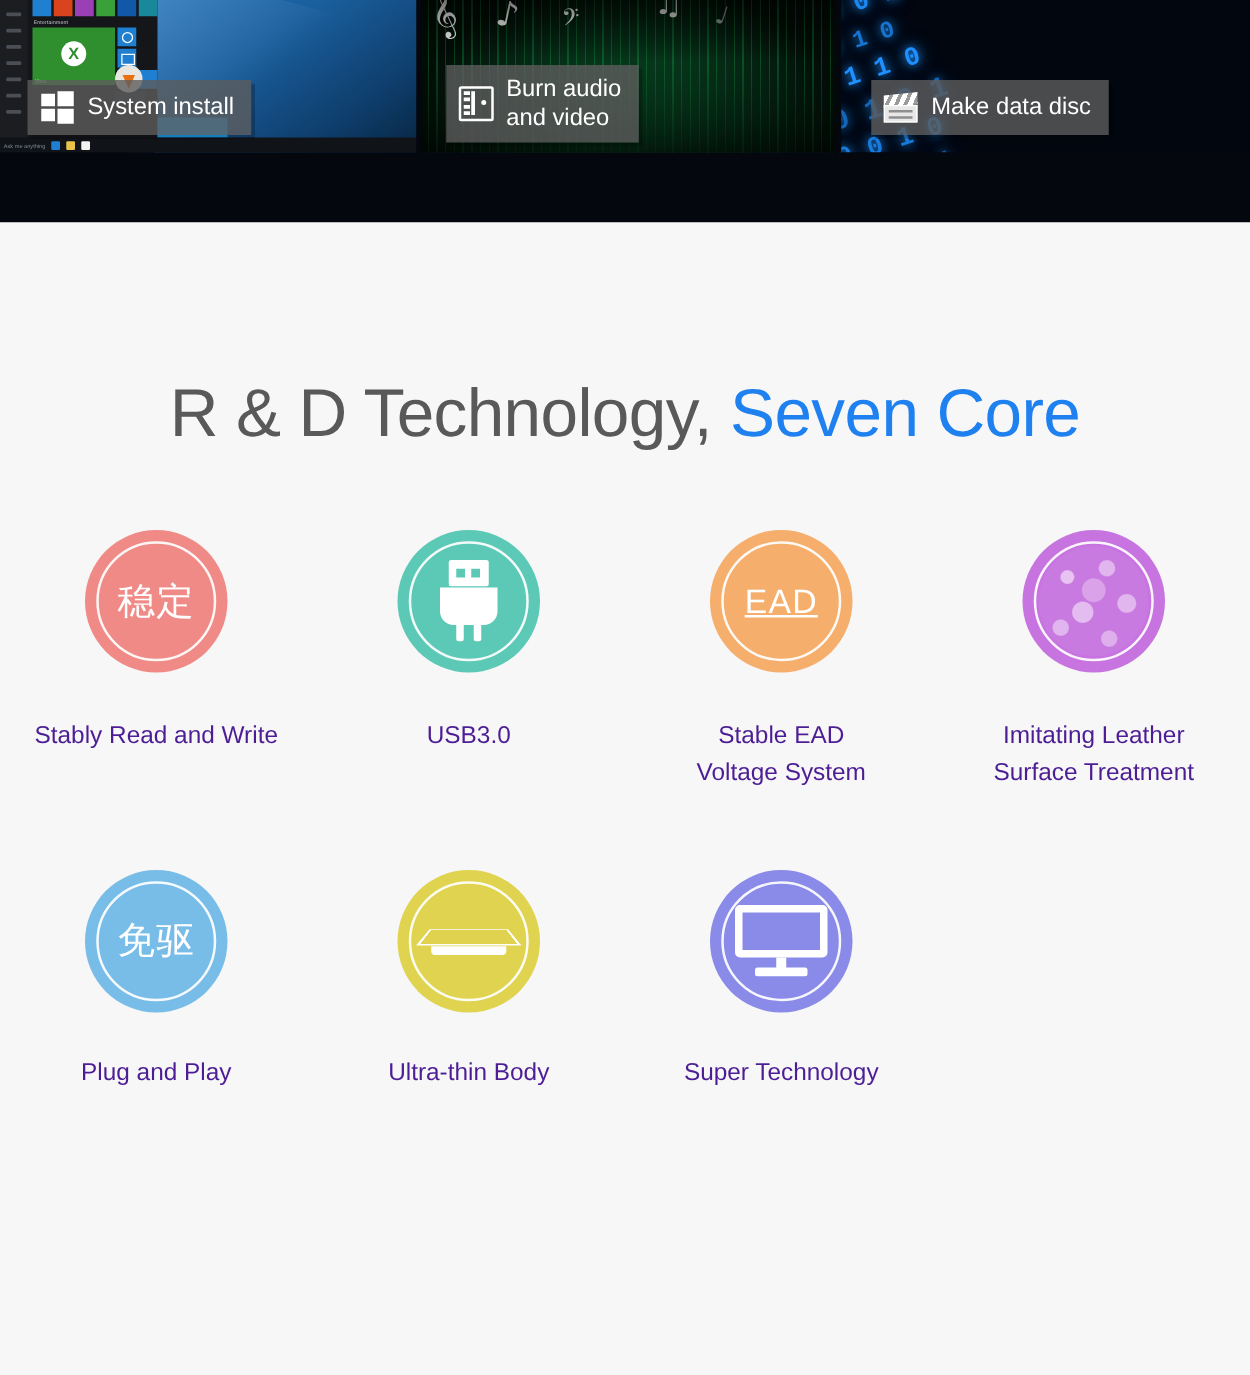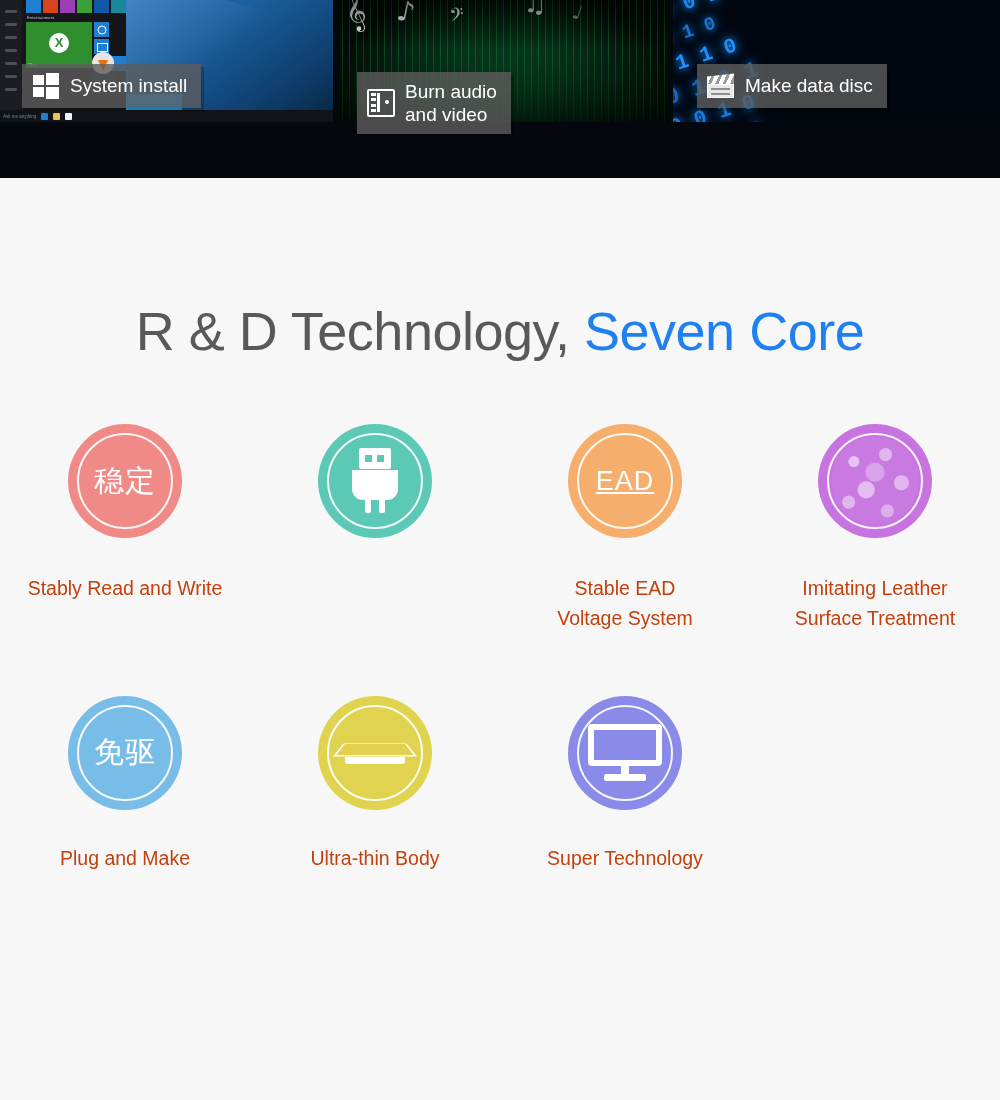--- a/index.html
+++ b/index.html
@@ -137,21 +137,21 @@
   
   .chip {
     position:absolute; z-index:8;
     background:rgba(92,92,92,.80);
     display:flex; align-items:center; gap:10px;
     padding:8px 14px 8px 10px;
     box-shadow:3px 3px 0 rgba(0,0,0,.22);
   }
   .chip-text { color:#fff; font-size:19px; line-height:1.22; white-space:pre-line; }
   .chip1 { left:22px; top:64px; }
-  .chip2 { left:357px; top:72px; }
+  .chip2 { left:357px; top:52px; }
   .chip3 { left:697px; top:64px; }
   .chip-ico { width:28px; height:28px; flex:0 0 28px; position:relative; }
 
   
   .ico-windows i { position:absolute; background:#fff; }
   .ico-windows i:nth-child(1){ left:1px;  top:3px;  width:11px; height:10px; }
   .ico-windows i:nth-child(2){ left:14px; top:1px;  width:13px; height:12px; }
   .ico-windows i:nth-child(3){ left:1px;  top:15px; width:11px; height:10px; }
   .ico-windows i:nth-child(4){ left:14px; top:15px; width:13px; height:12px; }
 
@@ -201,21 +201,21 @@
   .circle .ring {
     position:absolute; left:9px; top:9px; right:9px; bottom:9px;
     border:2px solid rgba(255,255,255,.92); border-radius:50%;
   }
   .cn-text {
     font-family:Liberation Serif, serif;
     font-size:30px; color:#fff; letter-spacing:1px; position:relative; z-index:2;
   }
   .ead-text { font-size:27px; color:#fff; letter-spacing:1px; position:relative; z-index:2;text-decoration:underline; }
   .caption {
-    font-size:19.5px; color:#c2410c; line-height:1.53; white-space:pre-line;
+    font-size:19.5px; color:#4c1d95; line-height:1.53; white-space:pre-line;
   }
   .row2 .cell .circle-wrap { height:148px;justify-content:center; }
 
   
   .usb-ico { position:relative; width:46px; height:66px; z-index:2; }
   .usb-ico .head {
     position:absolute; left:7px; top:0; width:32px; height:21px;
     background:#fff; border-radius:2px;
   }
   .usb-ico .head i {
@@ -445,20 +445,21 @@
             <span class="head">
                 <i></i>
                 <i></i>
               </span>
             <span class="body"></span>
             <span class="leg l"></span>
               <span class="leg r"></span>
           </span>
         </div>
       </div>
+      <div class="caption">USB3.0</div>
     </div>
 
     <div class="cell">
       <div class="circle-wrap">
         <div class="circle" style="background:#f5ae6b">
           <span class="ring"></span>
           <span class="ead-text">EAD</span>
         </div>
       </div>
       <div class="caption">Stable EAD
@@ -479,21 +480,21 @@
 
   <div class="grid row2">
 
     <div class="cell">
       <div class="circle-wrap">
         <div class="circle" style="background:#78bce8">
           <span class="ring"></span>
           <span class="cn-text">免驱</span>
         </div>
       </div>
-      <div class="caption">Plug and Make</div>
+      <div class="caption">Plug and Play</div>
     </div>
 
     <div class="cell">
       <div class="circle-wrap">
         <div class="circle" style="background:#dfd34f">
           <span class="ring"></span>
           <span class="slab">
             <span class="top"></span>
               <span class="edge"></span>
           </span>

